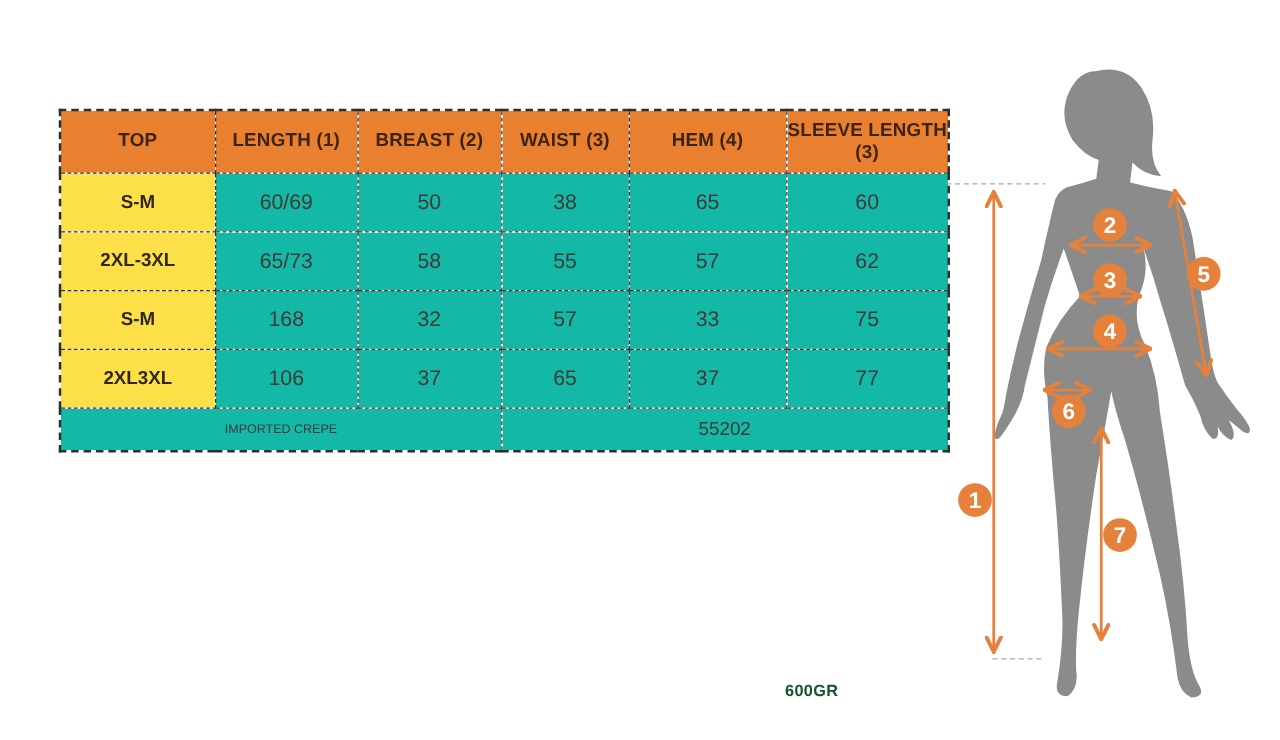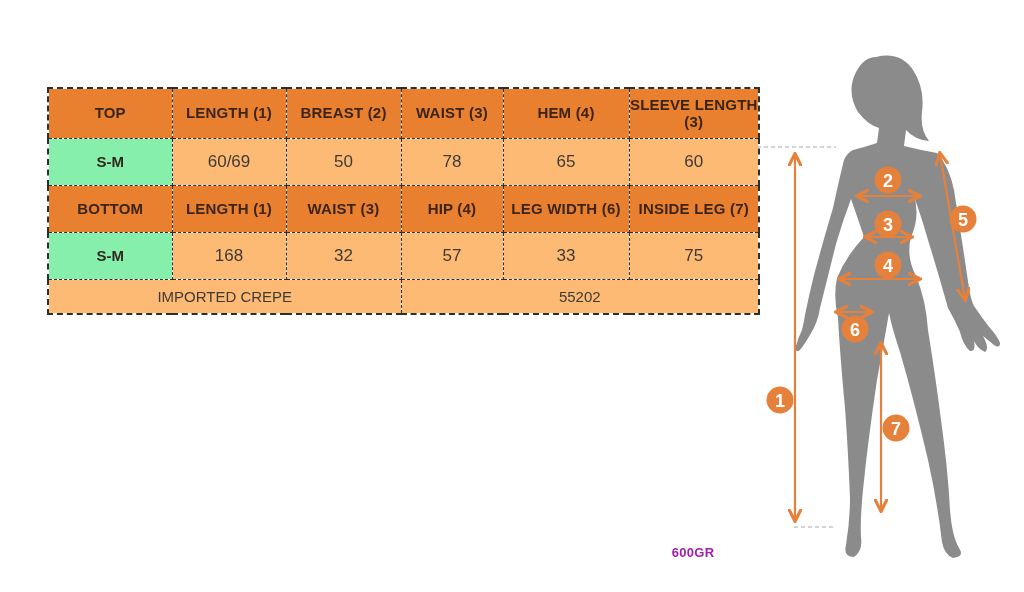--- a/index.html
+++ b/index.html
@@ -13,30 +13,30 @@
     border:2px dashed #2e2e2e;
   }
   .size-table th, .size-table td {
     border:1.5px dashed #2e2e2e; text-align:center; vertical-align:middle;
     padding:0; overflow:hidden;
   }
   .hdr {
     background:#E8802F; color:#3C2415; font-weight:bold; font-size:15px;
     line-height:1.18; letter-spacing:0.2px;
   }
-  .lbl { background:#86efac; color:#32271E; font-weight:bold; font-size:15px; }
-  .cell { background:#fdba74; color:#403A36; font-size:17px; font-weight:normal; }
+  .lbl { background:#fde047; color:#32271E; font-weight:bold; font-size:15px; }
+  .cell { background:#14b8a6; color:#403A36; font-size:17px; font-weight:normal; }
   tr.r-h1 { height:50px; }
   tr.r-d  { height:47px; }
   tr.r-h2 { height:47px; }
   tr.r-h3 { height:37px; }
   tr.r-f  { height:35px; }
   .weight-note {
-    position:absolute; left:628px; top:545px; width:130px; text-align:center;
-    font-size:13px; font-weight:bold; color:#a21caf; letter-spacing:0.3px;
+    position:absolute; left:628px; top:545px; width:130px; text-align:left;
+    font-size:13px; font-weight:bold; color:#14532d; letter-spacing:0.3px;
   }
   .figure-svg { position:absolute; left:750px; top:28px; width:274px; height:564px; }
   .marker-num {
     font-family:"Liberation Sans", sans-serif; font-weight:bold; font-size:18px;
     fill:#ffffff; text-anchor:middle;
   }
 </style>
 </head>
 <body>
 
@@ -55,42 +55,50 @@
     <th class="hdr">LENGTH (1)</th>
     <th class="hdr">BREAST (2)</th>
     <th class="hdr">WAIST (3)</th>
     <th class="hdr">HEM (4)</th>
     <th class="hdr">SLEEVE LENGTH (3)</th>
   </tr>
   <tr class="r-d">
     <td class="lbl">S-M</td>
     <td class="cell">60/69</td>
     <td class="cell">50</td>
-    <td class="cell">78</td>
+    <td class="cell">38</td>
     <td class="cell">65</td>
     <td class="cell">60</td>
   </tr>
-  <tr class="r-h2">
-    <th class="hdr">BOTTOM</th>
-    <th class="hdr">LENGTH (1)</th>
-    <th class="hdr">WAIST (3)</th>
-    <th class="hdr">HIP (4)</th>
-    <th class="hdr">LEG WIDTH (6)</th>
-    <th class="hdr">INSIDE LEG (7)</th>
+  <tr class="r-d">
+    <td class="lbl">2XL-3XL</td>
+    <td class="cell">65/73</td>
+    <td class="cell">58</td>
+    <td class="cell">55</td>
+    <td class="cell">57</td>
+    <td class="cell">62</td>
   </tr>
   <tr class="r-d">
     <td class="lbl">S-M</td>
     <td class="cell">168</td>
     <td class="cell">32</td>
     <td class="cell">57</td>
     <td class="cell">33</td>
     <td class="cell">75</td>
   </tr>
+  <tr class="r-d">
+    <td class="lbl">2XL3XL</td>
+    <td class="cell">106</td>
+    <td class="cell">37</td>
+    <td class="cell">65</td>
+    <td class="cell">37</td>
+    <td class="cell">77</td>
+  </tr>
   <tr class="r-f">
-    <td class="cell" colspan="3" style="font-size:15px">IMPORTED CREPE</td>
+    <td class="cell" colspan="3" style="font-size:10px">IMPORTED CREPE</td>
     <td class="cell" colspan="3" style="font-size:15px">55202</td>
   </tr>
 </tbody>
   </table>
 
 <div class="weight-note">600GR</div>
 
 <svg class="figure-svg" viewBox="750 28 274 564">
   <defs>
     <marker id="ah" viewBox="0 0 10 10" refX="8" refY="5" markerWidth="6.5" markerHeight="6.5" orient="auto-start-reverse">

